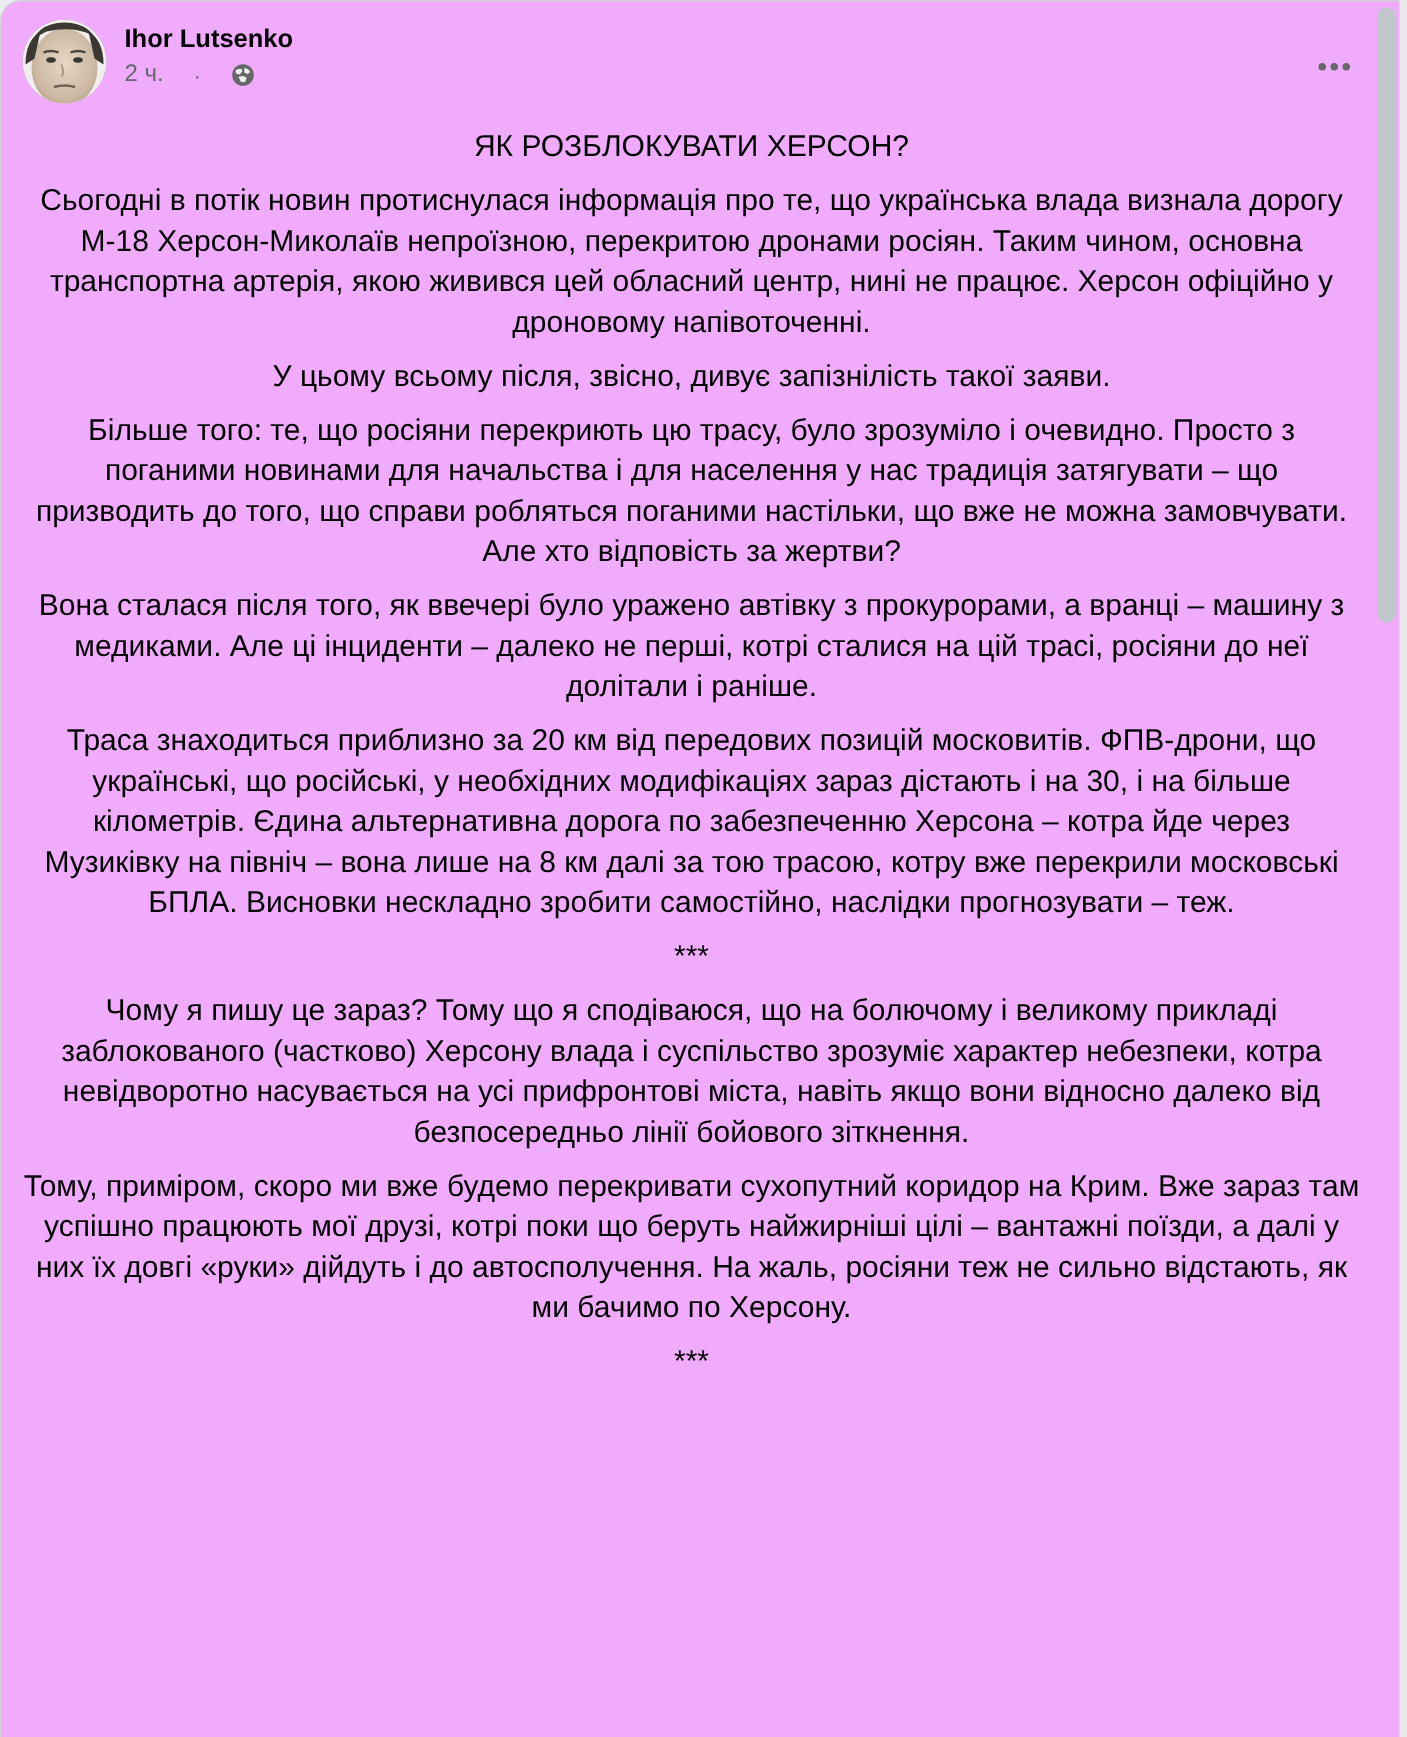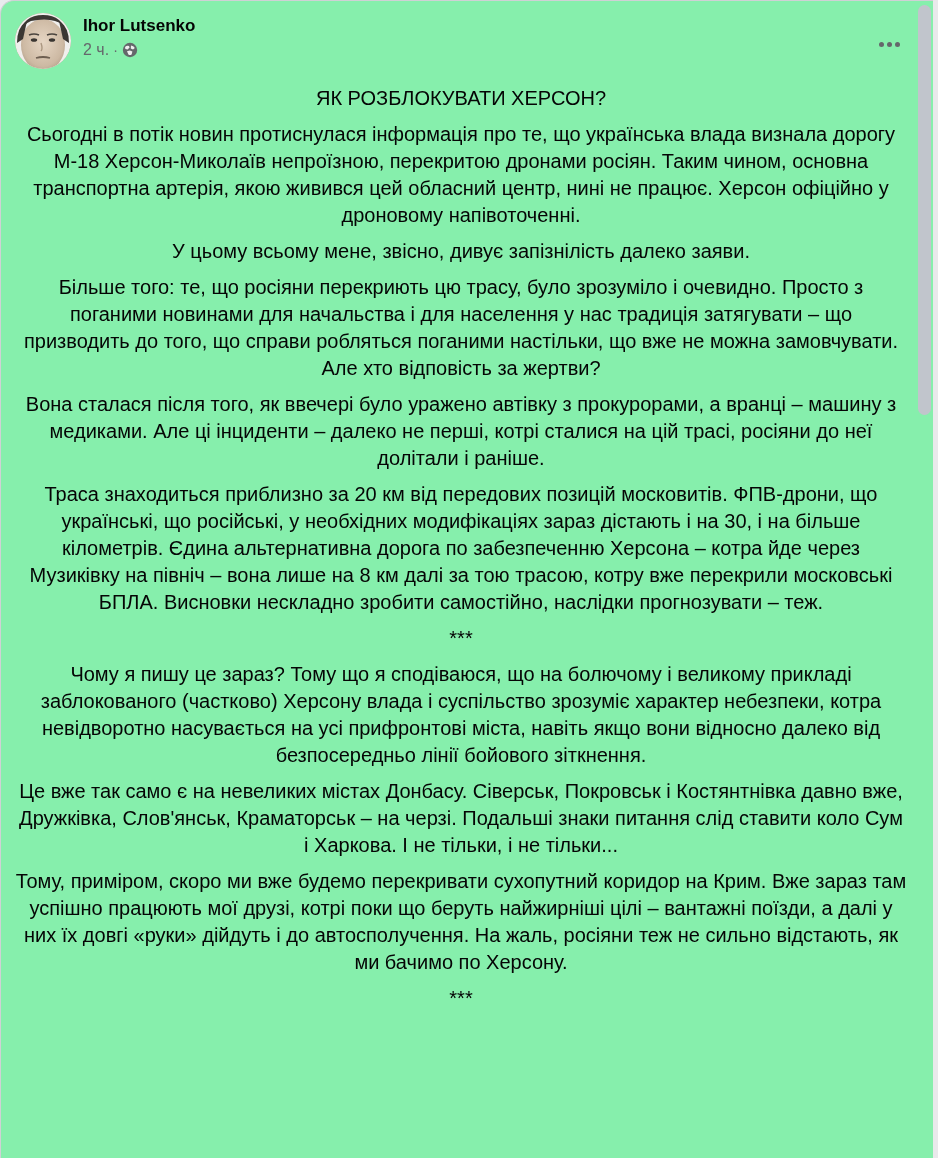--- a/index.html
+++ b/index.html
@@ -9,21 +9,21 @@
     height: 1158px;
     overflow: hidden;
     background: #e9ebee;
     font-family: "Liberation Sans", sans-serif;
   }
   .card {
     position: absolute;
     top: 0; left: 0;
     width: 937px;
     height: 1158px;
-    background: #86efac;
+    background: #f0abfc;
     border-top: 1px solid #cfd1d5;
     border-left: 1px solid #cfd1d5;
     border-top-left-radius: 14px;
     box-sizing: border-box;
   }
   .post-header {
     position: relative;
     padding: 12px 16px 0 14px;
     height: 62px;
   }
@@ -44,21 +44,21 @@
   .author {
     font-size: 17px;
     font-weight: 700;
     color: #050505;
     line-height: 22px;
     cursor: pointer;
   }
   .meta {
     display: flex;
     align-items: center;
-    gap: 4px;
+    gap: 20px;
     margin-top: 3px;
     font-size: 16px;
     color: #65676b;
     line-height: 20px;
   }
   .meta .sep { font-size: 14px; }
   .globe { display: inline-flex; align-items: center; }
   .menu-btn {
     position: absolute;
     top: 30px;
@@ -159,27 +159,26 @@
     <div class="menu-btn">
       <i></i>
       <i></i>
       <i></i>
     </div>
   </div>
 
   <div class="post-body">
     <p>ЯК РОЗБЛОКУВАТИ ХЕРСОН?</p>
     <p>Сьогодні в потік новин протиснулася інформація про те, що українська влада визнала дорогу М-18 Херсон-Миколаїв непроїзною, перекритою дронами росіян. Таким чином, основна транспортна артерія, якою живився цей обласний центр, нині не працює. Херсон офіційно у дроновому напівоточенні.</p>
-    <p>У цьому всьому мене, звісно, дивує запізнілість далеко заяви.</p>
+    <p>У цьому всьому після, звісно, дивує запізнілість такої заяви.</p>
     <p>Більше того: те, що росіяни перекриють цю трасу, було зрозуміло і очевидно. Просто з поганими новинами для начальства і для населення у нас традиція затягувати – що призводить до того, що справи робляться поганими настільки, що вже не можна замовчувати. Але хто відповість за жертви?</p>
     <p>Вона сталася після того, як ввечері було уражено автівку з прокурорами, а вранці – машину з медиками. Але ці інциденти – далеко не перші, котрі сталися на цій трасі, росіяни до неї долітали і раніше.</p>
     <p>Траса знаходиться приблизно за 20 км від передових позицій московитів. ФПВ-дрони, що українські, що російські, у необхідних модифікаціях зараз дістають і на 30, і на більше кілометрів. Єдина альтернативна дорога по забезпеченню Херсона – котра йде через Музиківку на північ – вона лише на 8 км далі за тою трасою, котру вже перекрили московські БПЛА. Висновки нескладно зробити самостійно, наслідки прогнозувати – теж.</p>
     <p>***</p>
     <p>Чому я пишу це зараз? Тому що я сподіваюся, що на болючому і великому прикладі заблокованого (частково) Херсону влада і суспільство зрозуміє характер небезпеки, котра невідворотно насувається на усі прифронтові міста, навіть якщо вони відносно далеко від безпосередньо лінії бойового зіткнення.</p>
-    <p>Це вже так само є на невеликих містах Донбасу. Сіверськ, Покровськ і Костянтнівка давно вже, Дружківка, Слов'янськ, Краматорськ – на черзі. Подальші знаки питання слід ставити коло Сум і Харкова. І не тільки, і не тільки...</p>
     <p>Тому, приміром, скоро ми вже будемо перекривати сухопутний коридор на Крим. Вже зараз там успішно працюють мої друзі, котрі поки що беруть найжирніші цілі – вантажні поїзди, а далі у них їх довгі «руки» дійдуть і до автосполучення. На жаль, росіяни теж не сильно відстають, як ми бачимо по Херсону.</p>
     <p>***</p>
   </div>
 
 </div>
 
 <div class="scroll-thumb"></div>
 <div class="right-strip"></div>
 
 </body></html>

